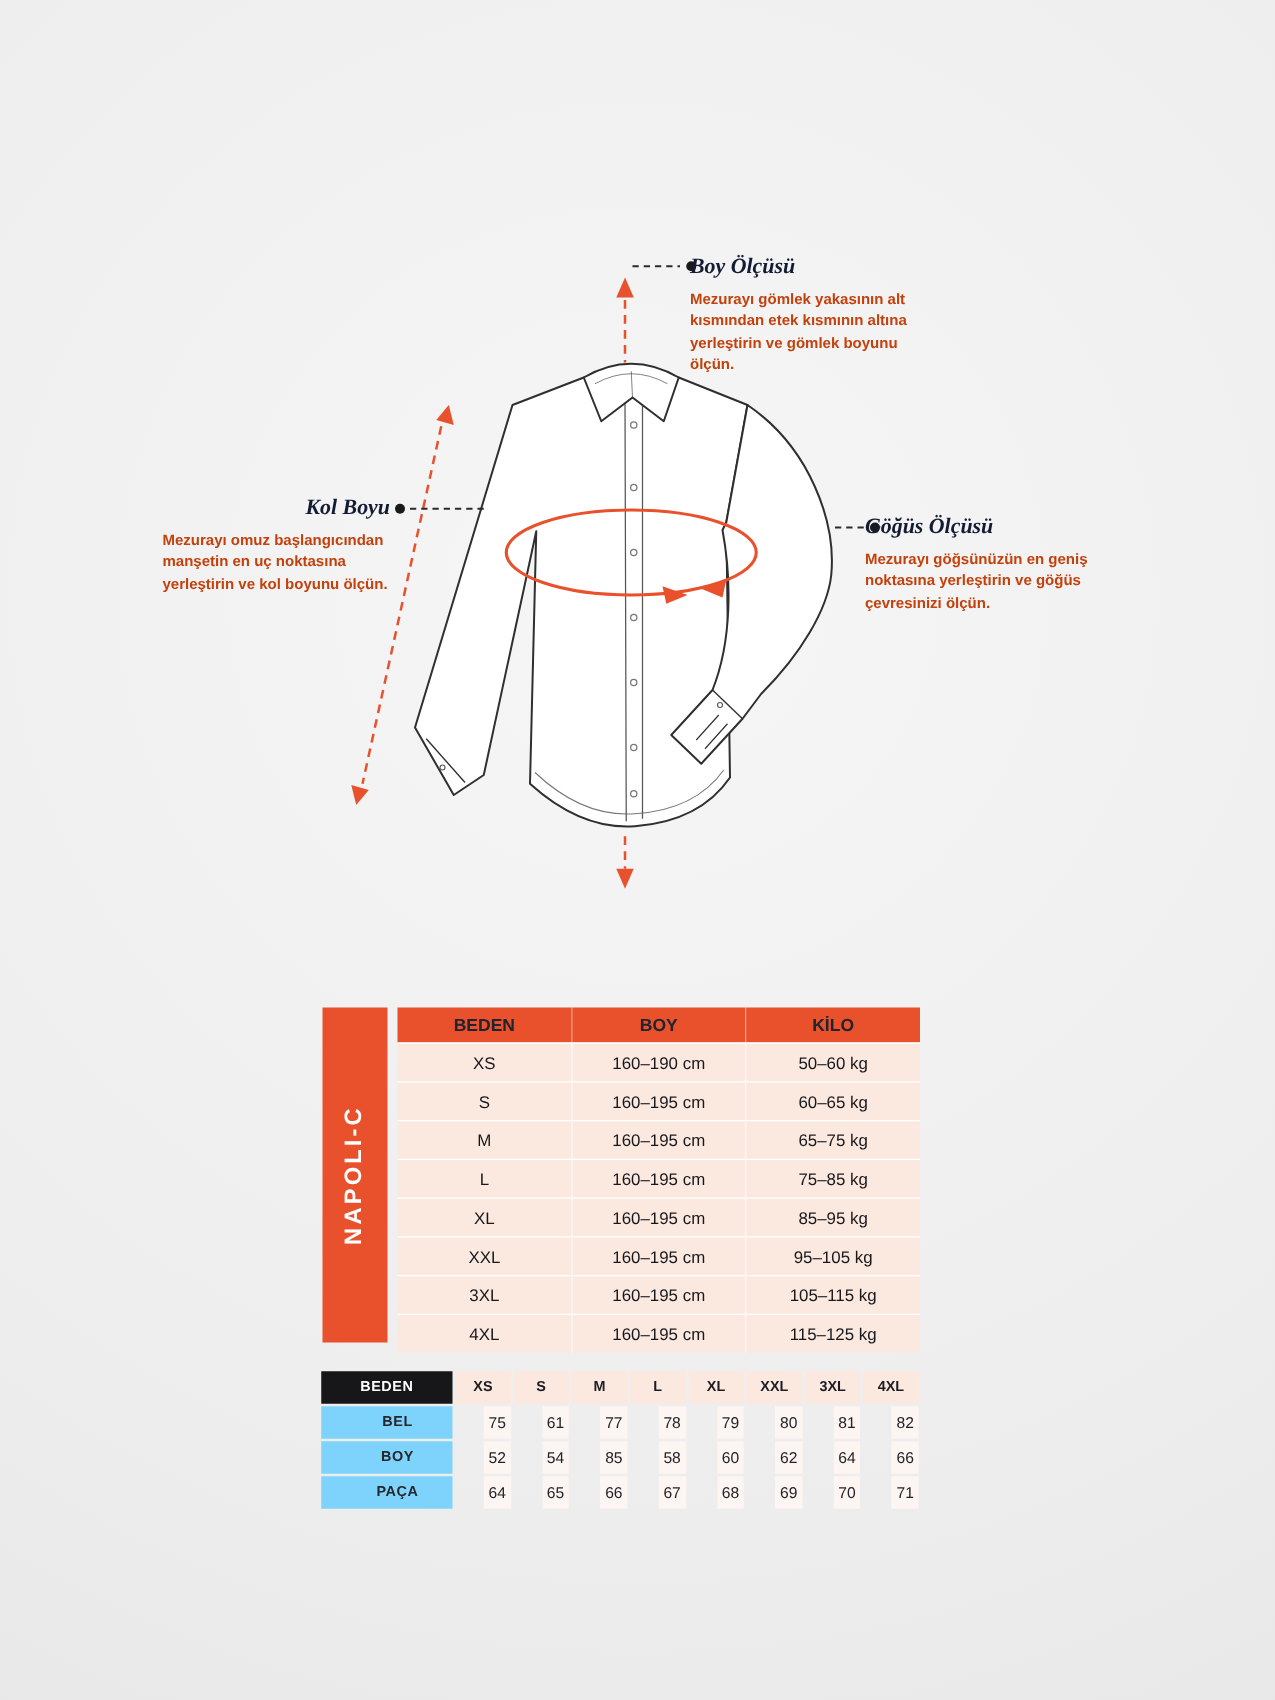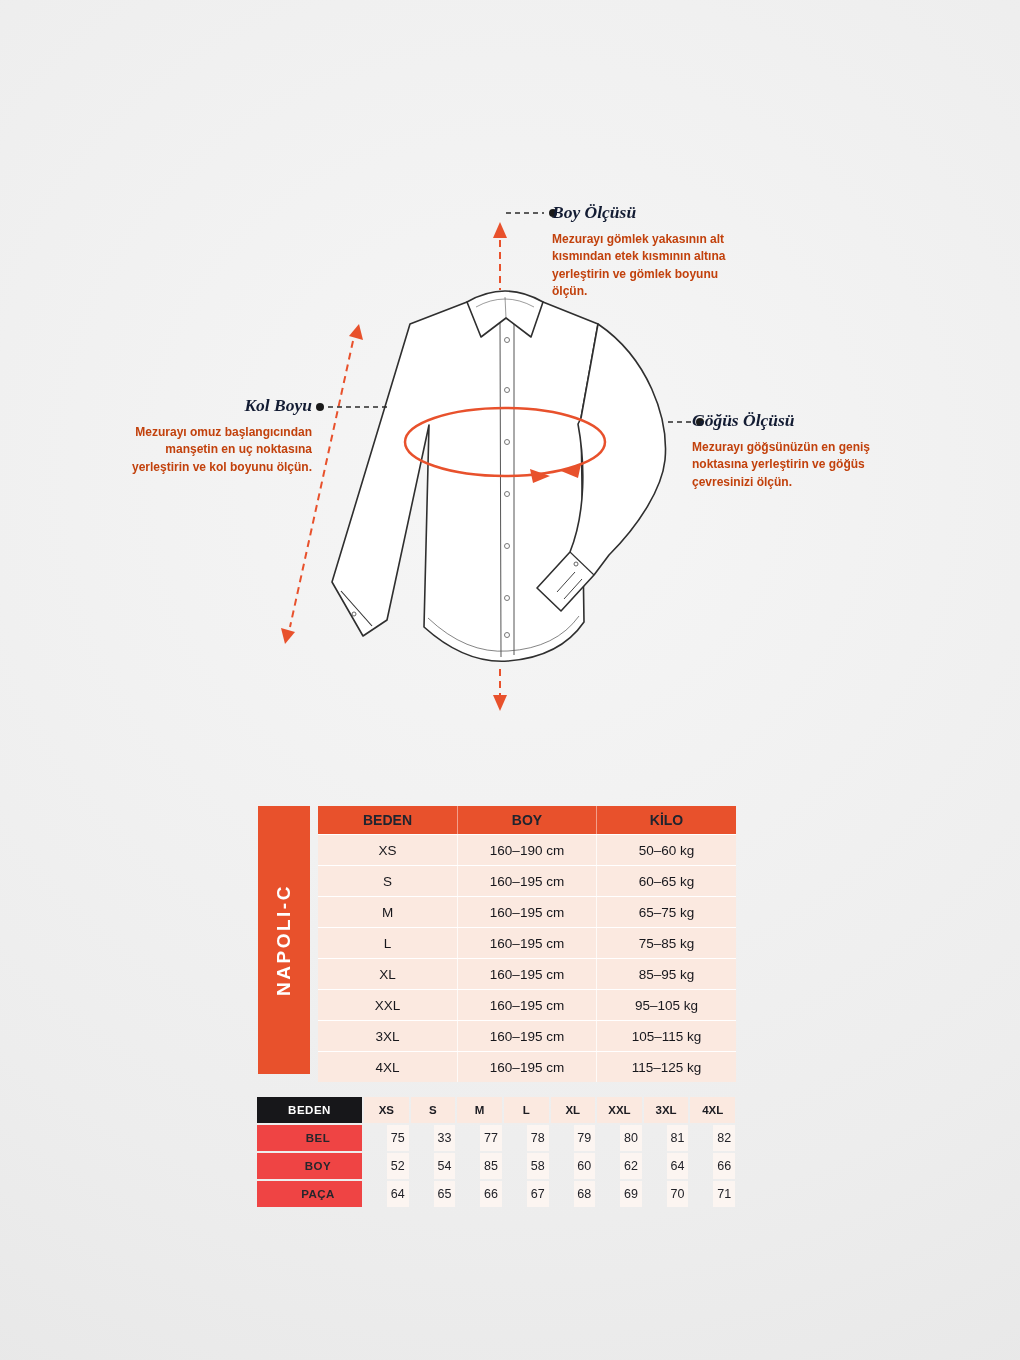--- a/index.html
+++ b/index.html
@@ -13,21 +13,21 @@
   .anno-title{
     font-family:"Liberation Serif",serif;font-style:italic;font-weight:700;
     font-size:17.5px;color:#131c33;line-height:1.2;
   }
   .anno-desc{
     margin-top:8px;font-size:12px;line-height:1.45;color:#c2410c;font-weight:700;
   }
   .anno-boy{left:552px;top:202px;width:190px;}
   .anno-gogus{left:692px;top:410px;width:205px;}
   .anno-kol{left:130px;top:395px;width:182px;text-align:right;}
-  .anno-kol .anno-desc{text-align:right;}
+  .anno-kol .anno-desc{text-align:left;}
 
   
   .napoli{
     position:absolute;left:258px;top:806px;width:52px;height:268px;
     background:#E8512C;display:flex;align-items:center;justify-content:center;
   }
   .napoli span{
     transform:rotate(-90deg);white-space:nowrap;color:#ffffff;
     font-weight:700;font-size:19px;letter-spacing:2.5px;
   }
@@ -50,21 +50,21 @@
 
   
   .measure-table{
     position:absolute;left:257px;top:1097px;width:478px;
     display:grid;grid-template-columns:105px repeat(8,1fr);
     grid-auto-rows:26px;gap:2px;
   }
   .measure-table div{display:flex;align-items:center;justify-content:center;}
   .mt-hdr-label{background:#17171a;color:#ffffff;font-size:11.5px;font-weight:700;letter-spacing:.5px;}
   .mt-hdr{background:#FBE9E0;color:#1c1c22;font-size:11.5px;font-weight:600;}
-  .mt-label{background:#ef4444;color:#26262c;font-size:11.5px;font-weight:700;letter-spacing:.5px;padding-left:17px;}
+  .mt-label{background:#7dd3fc;color:#26262c;font-size:11.5px;font-weight:700;letter-spacing:.5px;padding-left:17px;}
   .mt-val{background:#FCF5F1;color:#222228;font-size:12.5px;font-weight:500;margin-left:23px;}
 </style>
 </head>
 <body>
 
 <div class="page">
 
   <svg class="illustration" width="780" height="540" viewBox="0 0 780 540">
 
     <g>
@@ -207,21 +207,21 @@
     <div class="mt-hdr">S</div>
     <div class="mt-hdr">M</div>
     <div class="mt-hdr">L</div>
     <div class="mt-hdr">XL</div>
     <div class="mt-hdr">XXL</div>
     <div class="mt-hdr">3XL</div>
     <div class="mt-hdr">4XL</div>
 
     <div class="mt-label">BEL</div>
     <div class="mt-val">75</div>
-    <div class="mt-val">33</div>
+    <div class="mt-val">61</div>
     <div class="mt-val">77</div>
     <div class="mt-val">78</div>
     <div class="mt-val">79</div>
     <div class="mt-val">80</div>
     <div class="mt-val">81</div>
     <div class="mt-val">82</div>
 
     <div class="mt-label">BOY</div>
     <div class="mt-val">52</div>
     <div class="mt-val">54</div>

